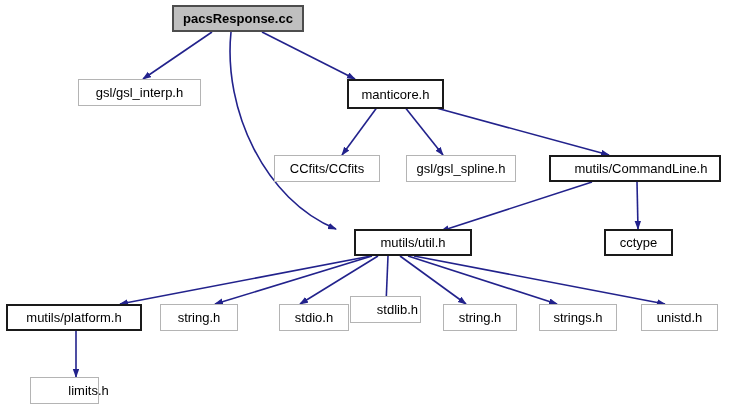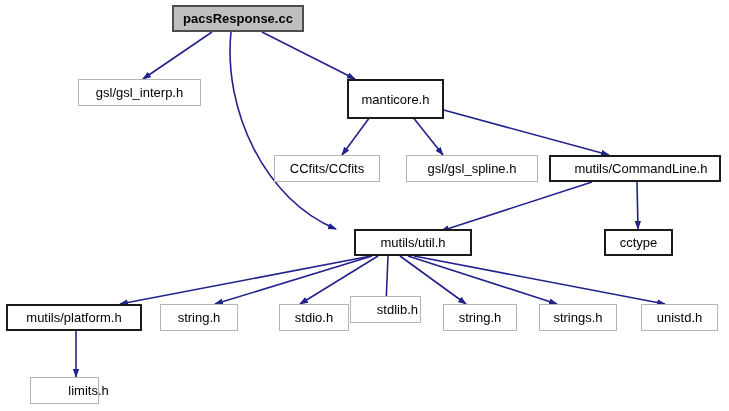--- a/index.html
+++ b/index.html
@@ -80,27 +80,27 @@
       </g>
   </svg>
 
   <div id="node-group">
       <div class="node root" style="left: 172px; top: 5px; width: 132px; height: 27px;">
         <span class="node-label">pacsResponse.cc</span>
       </div>
       <div class="node" style="left: 78px; top: 79px; width: 123px; height: 27px;">
         <span class="node-label">gsl/gsl_interp.h</span>
       </div>
-      <div class="node strong" style="left: 347px; top: 79px; width: 97px; height: 40px;">
+      <div class="node strong" style="left: 347px; top: 79px; width: 97px; height: 30px;">
         <span class="node-label">manticore.h</span>
       </div>
       <div class="node" style="left: 274px; top: 155px; width: 106px; height: 27px; align-items: center;">
         <span class="node-label">CCfits/CCfits</span>
       </div>
-      <div class="node" style="left: 406px; top: 155px; width: 132px; height: 27px;">
+      <div class="node" style="left: 406px; top: 155px; width: 110px; height: 27px;">
         <span class="node-label">gsl/gsl_spline.h</span>
       </div>
       <div class="node strong" style="left: 549px; top: 155px; width: 172px; height: 27px; padding-left: 12px;">
         <span class="node-label">mutils/CommandLine.h</span>
       </div>
       <div class="node strong" style="left: 354px; top: 229px; width: 118px; height: 27px;">
         <span class="node-label">mutils/util.h</span>
       </div>
       <div class="node strong" style="left: 604px; top: 229px; width: 69px; height: 27px;">
         <span class="node-label">cctype</span>

